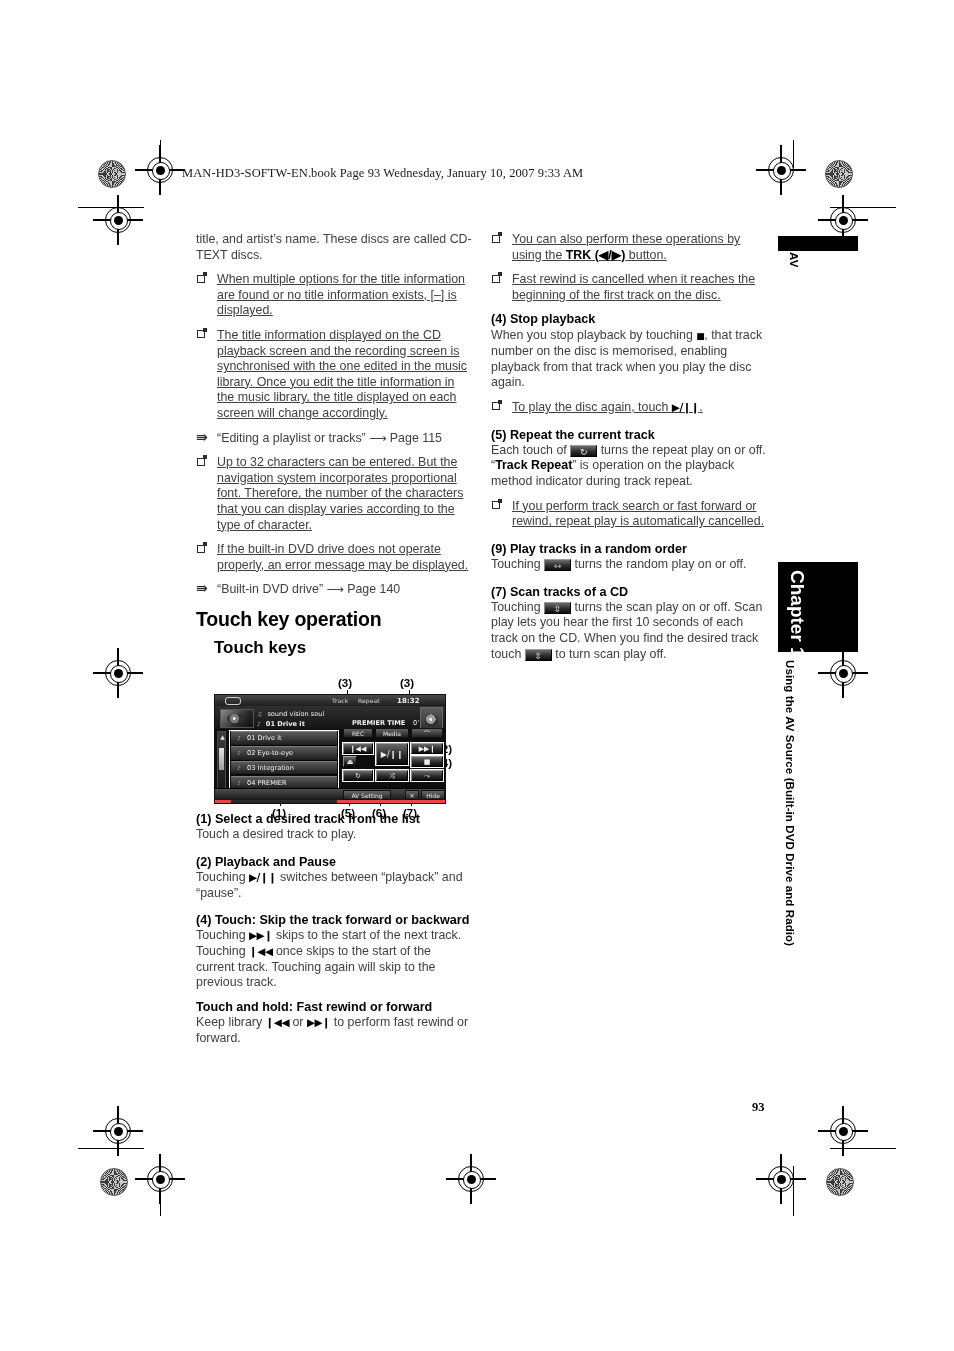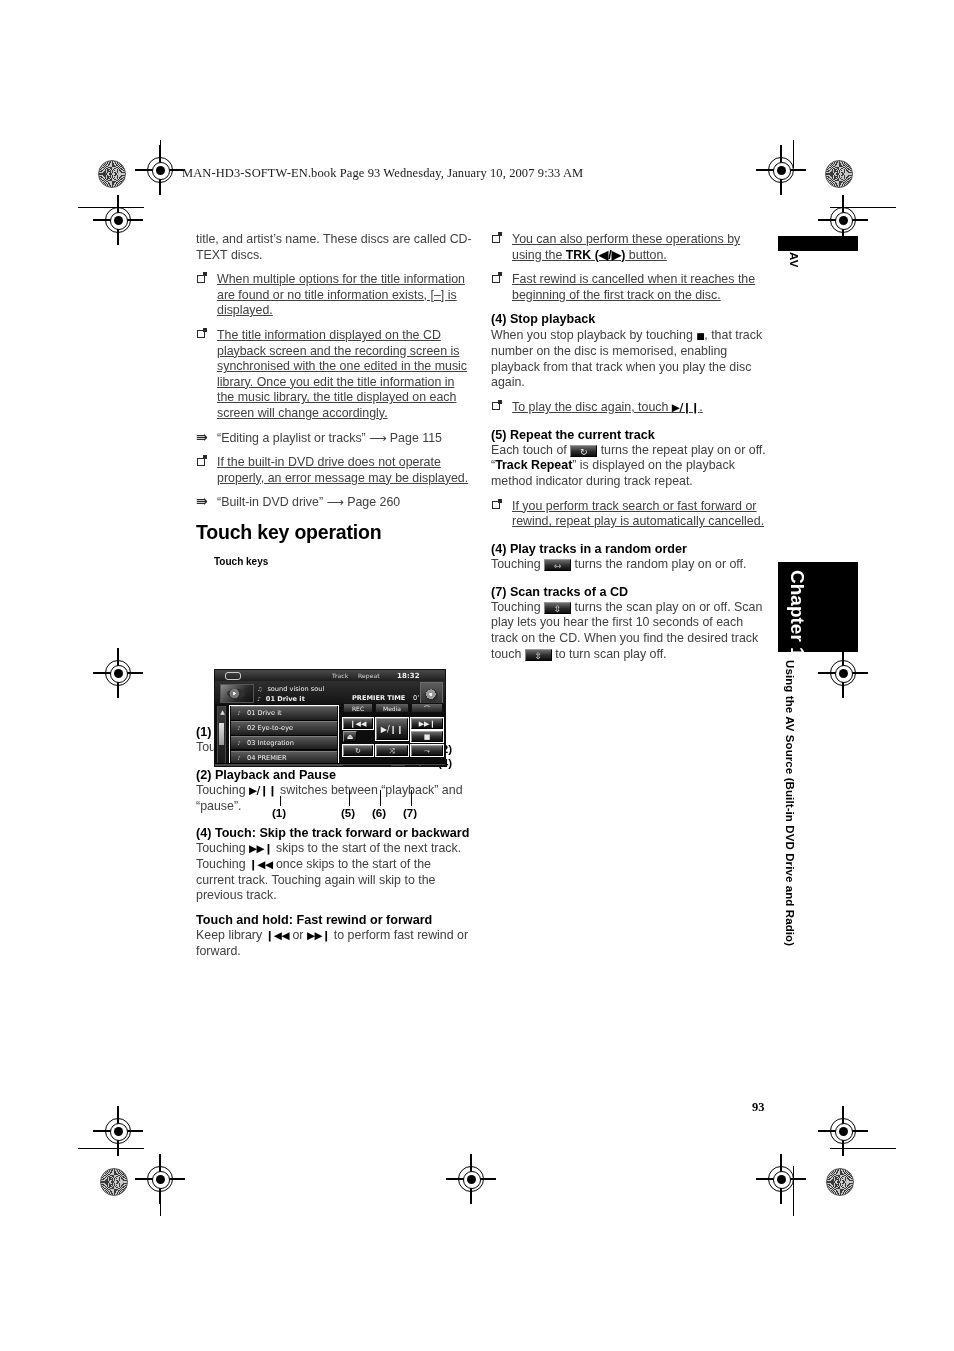--- a/index.html
+++ b/index.html
@@ -141,21 +141,21 @@
   }
 
   h2.section {
     font-size: 19.5px;
     font-weight: bold;
     color: #000;
     margin: 14px 0 13px 0;
     letter-spacing: -0.2px;
   }
   h3.subsection {
-    font-size: 10px;
+    font-size: 17px;
     font-weight: bold;
     color: #000;
     margin: 0 0 8px 18px;
   }
   h4.item {
     font-size: 12.6px;
     font-weight: bold;
     color: #000;
     margin: 12px 0 0 0;
     line-height: 15.2px;
@@ -202,24 +202,24 @@
     position: absolute;
     font-size: 11.6px;
     font-weight: bold;
     color: #000;
   }
   .lead { position: absolute; background: #000; }
 
   .device {
     position: absolute;
     left: 214px;
-    top: 669px;
+    top: 694px;
     width: 232px;
-    height: 98px;
-    background: #f0abfc;
+    height: 110px;
+    background: #ef4444;
     border: 1px solid #111;
     box-sizing: border-box;
     overflow: hidden;
     font-family: "DejaVu Sans", sans-serif;
   }
   .dev-topbar {
     position: absolute; left: 0; top: 0; width: 100%; height: 11px;
     background: linear-gradient(#4a4a4a, #1e1e1e);
     border-bottom: 1px solid #000;
   }
@@ -495,32 +495,33 @@
 
     <div class="xref">
       <span class="hook">⇛</span>
       <span>“Editing a playlist or tracks”</span>
       <span class="arrow-r">⟶</span>
       <span>Page 115</span>
     </div>
 
     <div class="note">
       <span class="bullet"></span>
+      <span>Up to 32 characters can be entered. But the navigation system incorporates proportional font. Therefore, the number of the characters that you can display varies according to the type of character.</span>
     </div>
 
     <div class="note">
       <span class="bullet"></span>
       <span>If the built-in DVD drive does not operate properly, an error message may be displayed.</span>
     </div>
 
     <div class="xref">
       <span class="hook">⇛</span>
       <span>“Built-in DVD drive”</span>
       <span class="arrow-r">⟶</span>
-      <span>Page 260</span>
+      <span>Page 140</span>
     </div>
 
     <h2 class="section">Touch key operation</h2>
     <h3 class="subsection">Touch keys</h3>
 
     <div style="height:148px;"></div>
 
     <h4 class="item first">(1) Select a desired track from the list</h4>
     <p class="para">Touch a desired track to play.</p>
 
@@ -642,28 +643,28 @@
     <div class="note">
       <span class="bullet"></span>
       <span>To play the disc again, touch </span><span class="g">▶/❙❙</span><span>.</span>
     </div>
 
     <h4 class="item">(5) Repeat the current track</h4>
     <p class="para tight">
       <span>Each touch of </span><span class="chip"><span class="sym">↻</span></span><span> turns the repeat play on or off.</span>
     </p>
     <p class="para">
-      <span>“</span><span class="b">Track Repeat</span><span>” is displayed on the playback method indicator during track repeat.</span>
+      <span>“</span><span class="b">Track Repeat</span><span>” is operation on the playback method indicator during track repeat.</span>
     </p>
     <div class="note">
       <span class="bullet"></span>
       <span>If you perform track search or fast forward or rewind, repeat play is automatically cancelled.</span>
     </div>
 
-    <h4 class="item">(4) Play tracks in a random order</h4>
+    <h4 class="item">(9) Play tracks in a random order</h4>
     <p class="para">
       <span>Touching </span><span class="chip"><span class="sym">⇿</span></span><span> turns the random play on or off.</span>
     </p>
 
     <h4 class="item">(7) Scan tracks of a CD</h4>
     <p class="para">
       <span>Touching </span><span class="chip"><span class="sym">⇳</span></span><span> turns the scan play on or off. Scan play lets you hear the first 10 seconds of each track on the CD. When you find the desired track touch </span><span class="chip"><span class="sym">⇳</span></span><span> to turn scan play off.</span>
     </p>
   </div>
 

